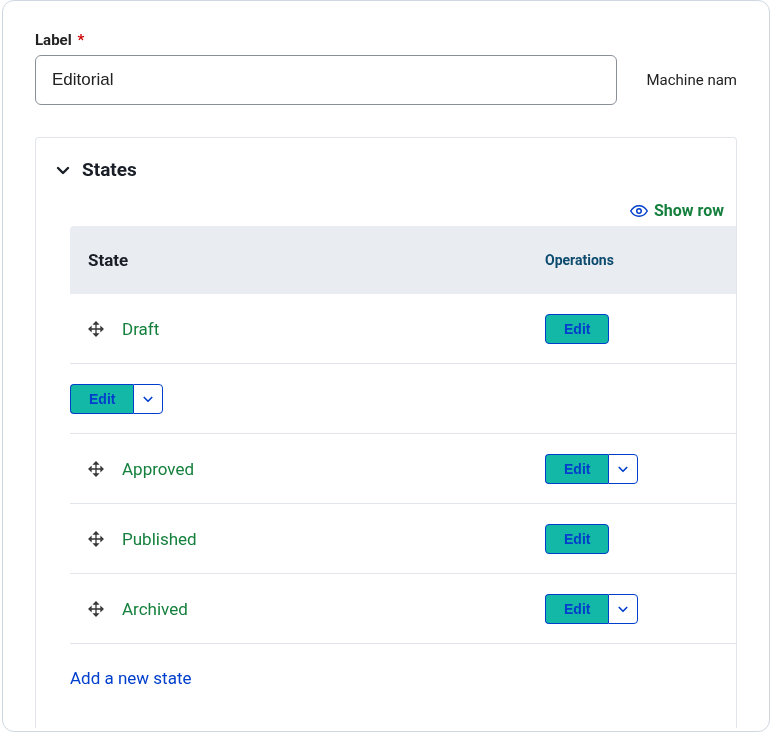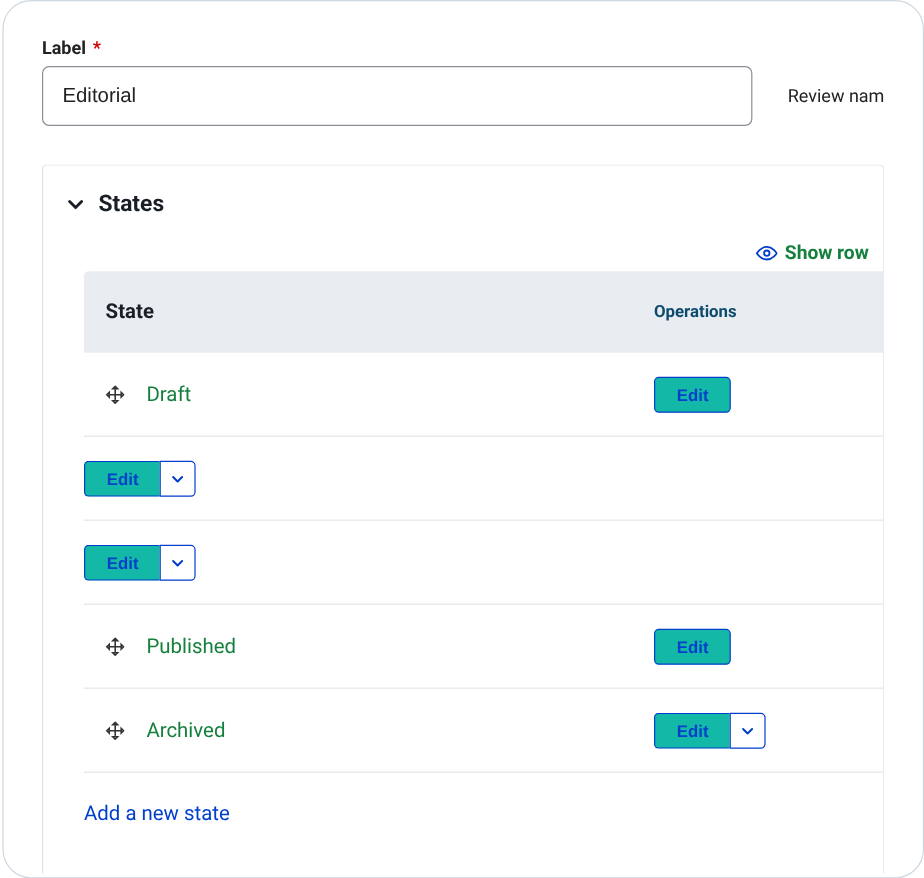--- a/index.html
+++ b/index.html
@@ -11,21 +11,21 @@
       position: relative;
       overflow: hidden;
     }
     .panel {
       position: absolute;
       top: 0;
       left: 2px;
       right: 0;
       bottom: 0;
       border: 1px solid #cfd8e1;
-      border-radius: 24px;
+      border-radius: 12px;
       padding-top: 30px;
       overflow: hidden;
     }
     .label-block {
       padding: 0 32px;
     }
     .field-label {
       font-size: 15px;
       font-weight: 700;
       color: #222;
@@ -194,21 +194,21 @@
 
 <div class="panel">
 
   <div class="label-block">
     <div class="field-label">
       <span>Label</span>
       <span class="req">*</span>
     </div>
     <div class="label-row">
       <input class="label-input" type="text" value="Editorial" style="">
-      <span class="machine-name">Review nam</span>
+      <span class="machine-name">Machine nam</span>
     </div>
   </div>
 
   <div class="states-section">
     <div class="states-header">
       <span class="chev">
         <svg width="16" height="16" viewBox="0 0 16 16" fill="none">
           <path d="M3 6l5 5 5-5" stroke="#1a1f27" stroke-width="2.4" stroke-linecap="round" stroke-linejoin="round"></path>
         </svg>
       </span>
@@ -248,49 +248,57 @@
             <div class="td-ops"><div class="btn-split has-drop">
                 <button class="btn-main">Edit</button>
                 <button class="btn-drop">
                   <svg width="12" height="12" viewBox="0 0 16 16" fill="none">
   <path d="M3 6l5 5 5-5" stroke="#003ecc" stroke-width="2.2" stroke-linecap="round" stroke-linejoin="round"></path>
 </svg>
                 </button>
               </div></div>
           </div>
           <div class="row">
-            <div class="td-ops"><div class="btn-split has-drop">
-                <button class="btn-main">Edit</button>
-                <button class="btn-drop">
-                  <svg width="12" height="12" viewBox="0 0 16 16" fill="none">
-  <path d="M3 6l5 5 5-5" stroke="#003ecc" stroke-width="2.2" stroke-linecap="round" stroke-linejoin="round"></path>
-</svg>
-                </button>
-              </div></div>
-          </div>
-          <div class="row">
             <div class="td-state">
               <span class="drag">
                 <svg width="16" height="16" viewBox="0 0 16 16" fill="none">
   <path d="M8 1l2 2H6l2-2zM8 15l-2-2h4l-2 2zM1 8l2-2v4l-2-2zM15 8l-2 2V6l2 2zM8 4v8M4 8h8" stroke="#333" stroke-width="1.3" stroke-linecap="round"></path>
 </svg>
               </span>
-              <span class="state-name">Published</span>
+              <span class="state-name">Approved</span>
             </div>
-            <div class="td-ops"><div class="btn-split">
-                <button class="btn-main">Edit</button>
+            <div class="td-ops"><div class="btn-split has-drop">
+                <button class="btn-main">Edit</button>
+                <button class="btn-drop">
+                  <svg width="12" height="12" viewBox="0 0 16 16" fill="none">
+  <path d="M3 6l5 5 5-5" stroke="#003ecc" stroke-width="2.2" stroke-linecap="round" stroke-linejoin="round"></path>
+</svg>
+                </button>
               </div></div>
           </div>
           <div class="row">
             <div class="td-state">
               <span class="drag">
                 <svg width="16" height="16" viewBox="0 0 16 16" fill="none">
   <path d="M8 1l2 2H6l2-2zM8 15l-2-2h4l-2 2zM1 8l2-2v4l-2-2zM15 8l-2 2V6l2 2zM8 4v8M4 8h8" stroke="#333" stroke-width="1.3" stroke-linecap="round"></path>
 </svg>
               </span>
+              <span class="state-name">Published</span>
+            </div>
+            <div class="td-ops"><div class="btn-split">
+                <button class="btn-main">Edit</button>
+              </div></div>
+          </div>
+          <div class="row">
+            <div class="td-state">
+              <span class="drag">
+                <svg width="16" height="16" viewBox="0 0 16 16" fill="none">
+  <path d="M8 1l2 2H6l2-2zM8 15l-2-2h4l-2 2zM1 8l2-2v4l-2-2zM15 8l-2 2V6l2 2zM8 4v8M4 8h8" stroke="#333" stroke-width="1.3" stroke-linecap="round"></path>
+</svg>
+              </span>
               <span class="state-name">Archived</span>
             </div>
             <div class="td-ops"><div class="btn-split has-drop">
                 <button class="btn-main">Edit</button>
                 <button class="btn-drop">
                   <svg width="12" height="12" viewBox="0 0 16 16" fill="none">
   <path d="M3 6l5 5 5-5" stroke="#003ecc" stroke-width="2.2" stroke-linecap="round" stroke-linejoin="round"></path>
 </svg>
                 </button>
               </div></div>

